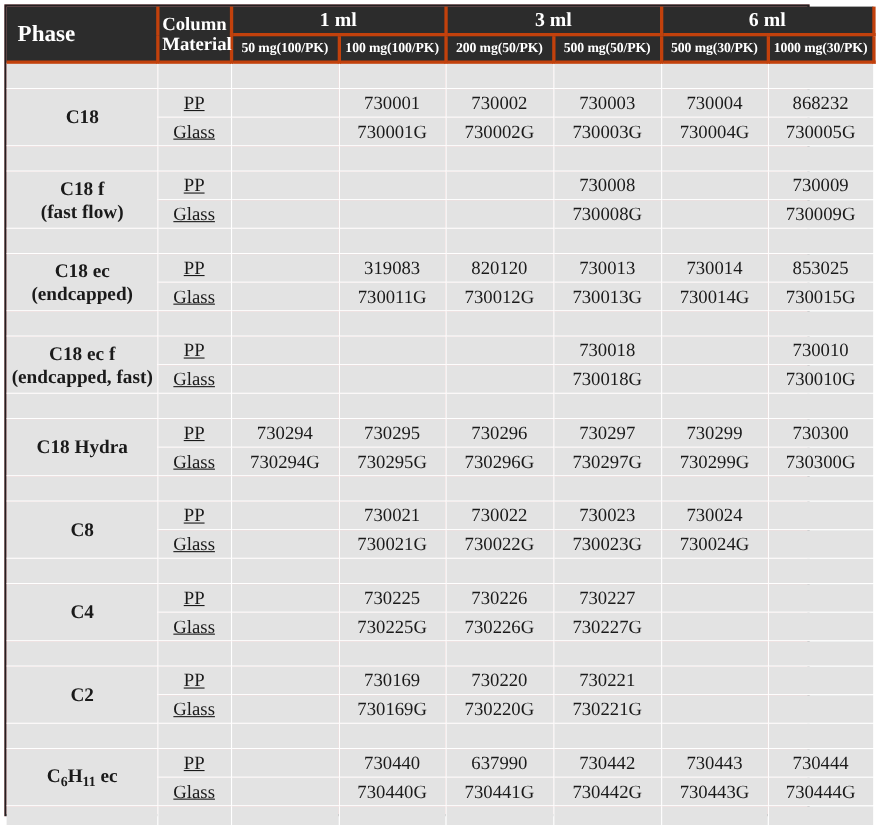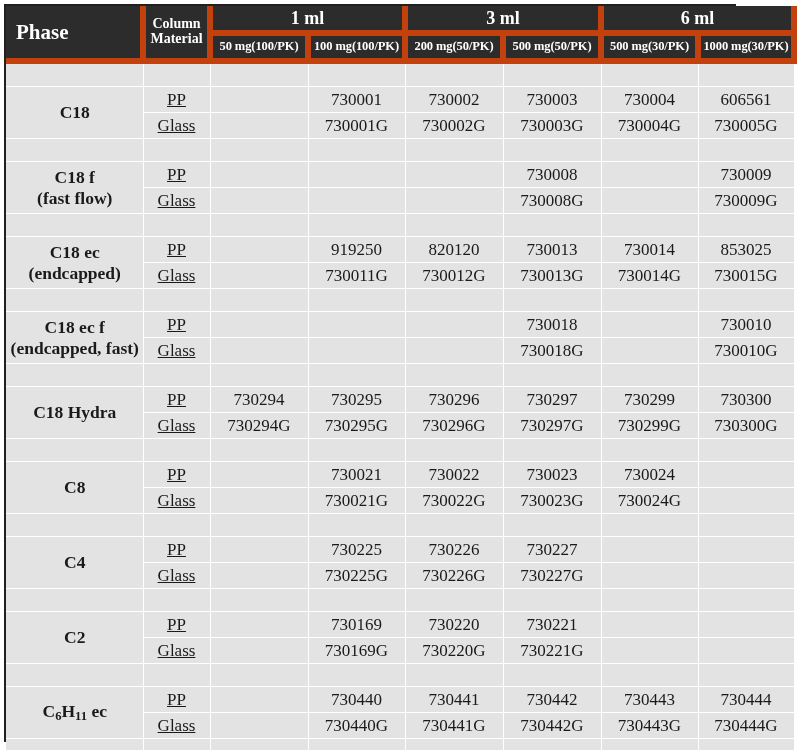--- a/index.html
+++ b/index.html
@@ -31,33 +31,33 @@
     border-collapse: collapse;
     table-layout: fixed;
   }
 
   
   thead th {
     background: #2c2c2c;
     color: #ffffff;
     font-weight: bold;
     text-align: center;
-    border: 6px solid #c2410c;
+    border: 3px solid #c2410c;
     padding: 0;
     line-height: 1.05;
   }
   th.phase-head {
     font-size: 21px;
     text-align: left;
     padding-left: 10px;
     border-left: none;
     border-top: none;
   }
   th.material-head {
-    font-size: 14px;
+    font-size: 17px;
     padding: 0 3px;
     border-top: none;
     text-align: center;
   }
   th.vol-head {
     font-size: 18px;
     height: 24px;
     border-top: none;
   }
   th.sub-head {
@@ -146,21 +146,21 @@
         <tr class="data-row">
           <td class="phase-cell" rowspan="2">
             <div>C18</div>
           </td>
           <td class="material-cell">PP</td>
           <td></td>
           <td>730001</td>
           <td>730002</td>
           <td>730003</td>
           <td>730004</td>
-          <td>606561</td>
+          <td>868232</td>
         </tr>
         <tr class="data-row">
           <td class="material-cell">Glass</td>
           <td></td>
           <td>730001G</td>
           <td>730002G</td>
           <td>730003G</td>
           <td>730004G</td>
           <td>730005G</td>
         </tr>
@@ -206,21 +206,21 @@
           <td></td>
           <td></td>
         </tr>
         <tr class="data-row">
           <td class="phase-cell" rowspan="2">
             <div>C18 ec</div>
             <div>(endcapped)</div>
           </td>
           <td class="material-cell">PP</td>
           <td></td>
-          <td>919250</td>
+          <td>319083</td>
           <td>820120</td>
           <td>730013</td>
           <td>730014</td>
           <td>853025</td>
         </tr>
         <tr class="data-row">
           <td class="material-cell">Glass</td>
           <td></td>
           <td>730011G</td>
           <td>730012G</td>
@@ -394,21 +394,21 @@
           <td></td>
           <td></td>
         </tr>
         <tr class="data-row">
           <td class="phase-cell" rowspan="2">
             <div><span>C</span><span class="sub">6</span><span>H</span><span class="sub">11</span><span> ec</span></div>
           </td>
           <td class="material-cell">PP</td>
           <td></td>
           <td>730440</td>
-          <td>730441</td>
+          <td>637990</td>
           <td>730442</td>
           <td>730443</td>
           <td>730444</td>
         </tr>
         <tr class="data-row">
           <td class="material-cell">Glass</td>
           <td></td>
           <td>730440G</td>
           <td>730441G</td>
           <td>730442G</td>

